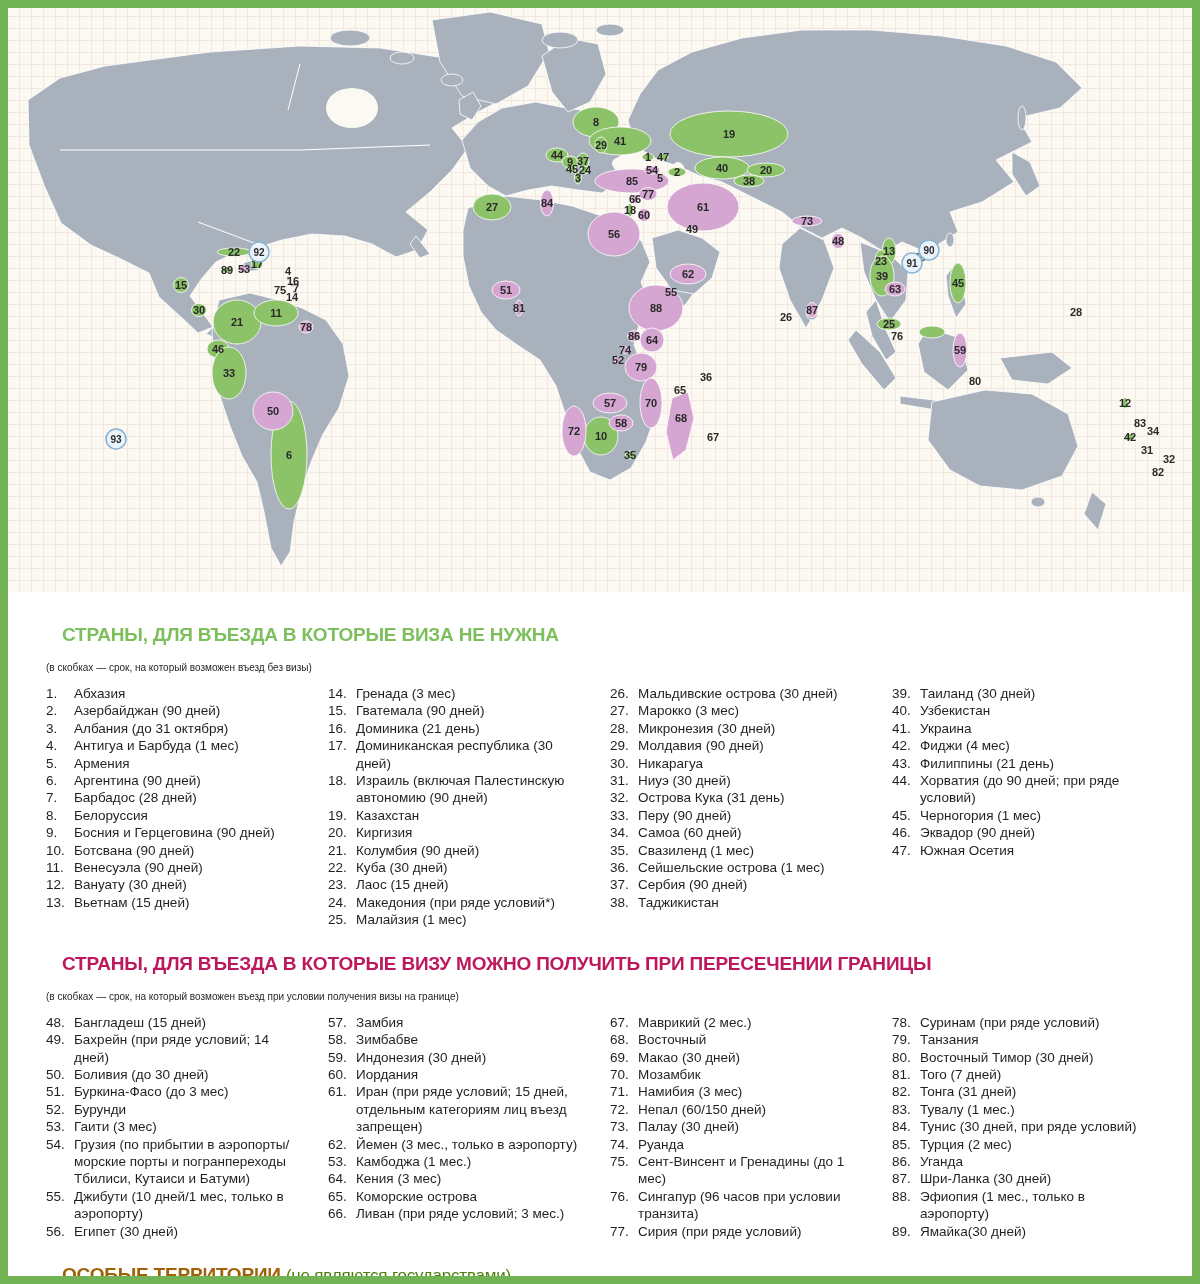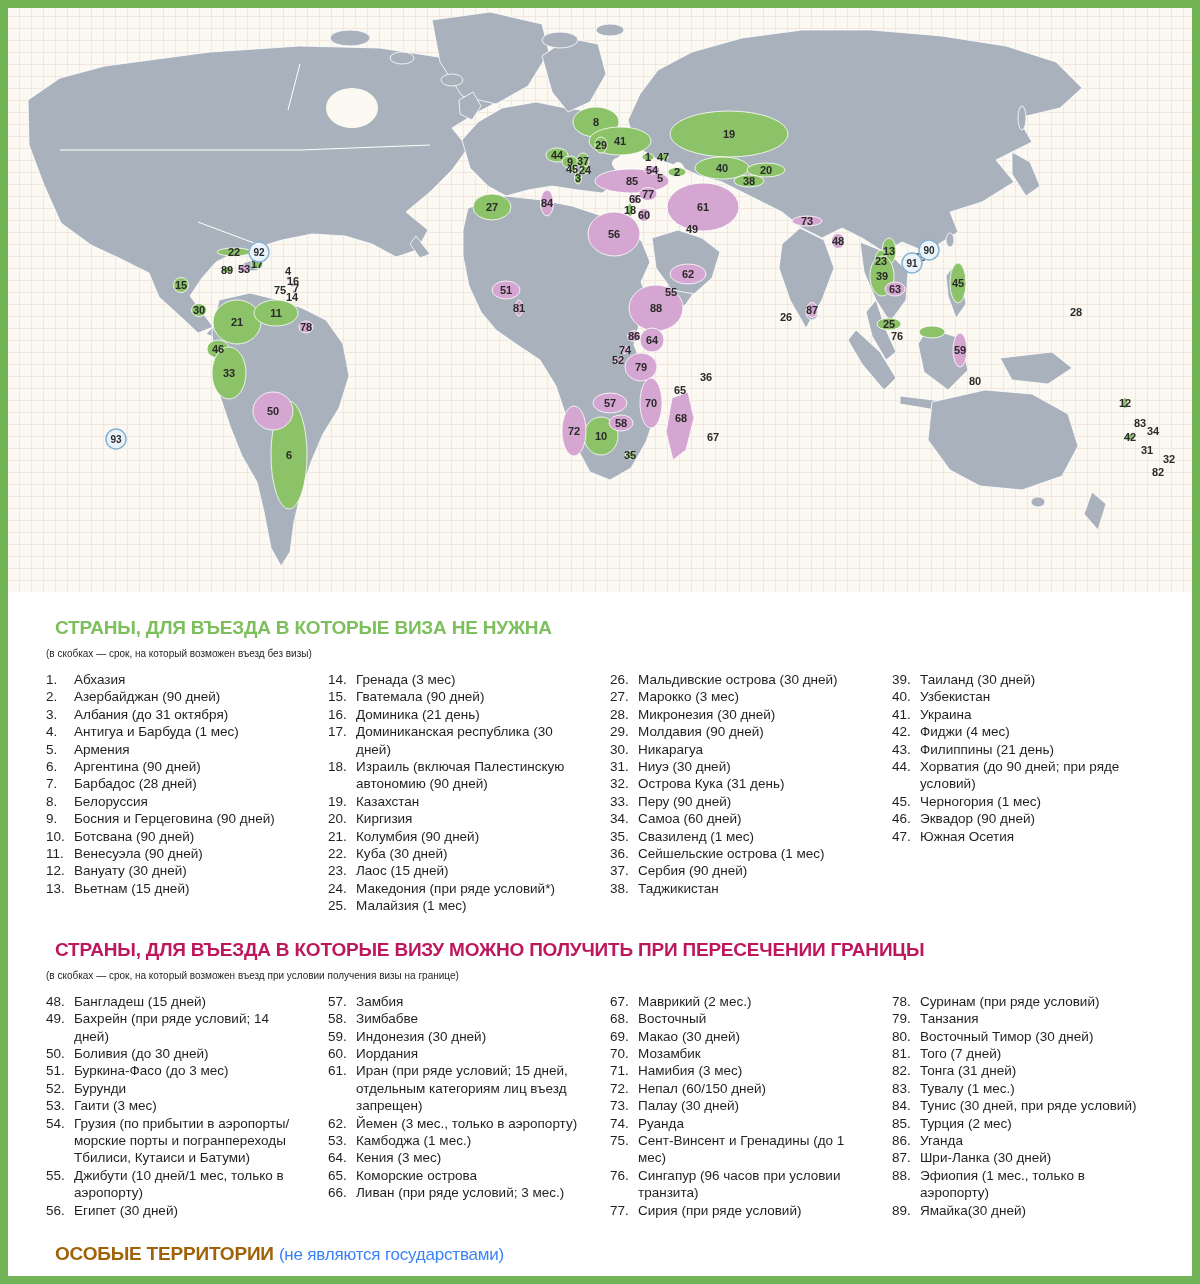--- a/index.html
+++ b/index.html
@@ -10,22 +10,22 @@
   .map-area{position:relative;width:1184px;height:584px;
     background:
       repeating-linear-gradient(0deg,transparent 0 11px,#f2e7df 11px 12px),
       repeating-linear-gradient(90deg,transparent 0 11px,#f2e7df 11px 12px),
       repeating-linear-gradient(0deg,transparent 0 71px,#eaddd2 71px 72px),
       repeating-linear-gradient(90deg,transparent 0 71px,#eaddd2 71px 72px),
       #fcf9f3;}
   .map-area svg{position:absolute;left:0;top:0;}
   
   .lists{padding:16px 34px 0 38px;color:#231f20;}
-  h2{font-size:19px;line-height:22px;margin:9px;font-weight:bold;letter-spacing:-0.2px;}
-  h2 .suffix{color:#3b82f6;font-weight:normal;font-size:17px;}
+  h2{font-size:19px;line-height:22px;margin:16px;font-weight:bold;letter-spacing:-0.2px;}
+  h2 .suffix{color:#4d7c0f;font-weight:normal;font-size:17px;}
   .sub{font-size:10px;margin:2px 0 12px 0;color:#231f20;}
   .cols{display:grid;grid-template-columns:repeat(4,1fr);column-gap:16px;}
   .cols.two{grid-template-columns:385px 430px 1fr;}
   .item{display:flex;font-size:13.5px;line-height:17.4px;}
   .item .num{flex:none;width:28px;}
   .item .txt{flex:1;padding-right:6px;}
   section{margin-bottom:24px;}
   section.s3{margin-bottom:0;}
   
   .footnote{font-style:italic;text-align:right;font-size:14px;line-height:20px;

